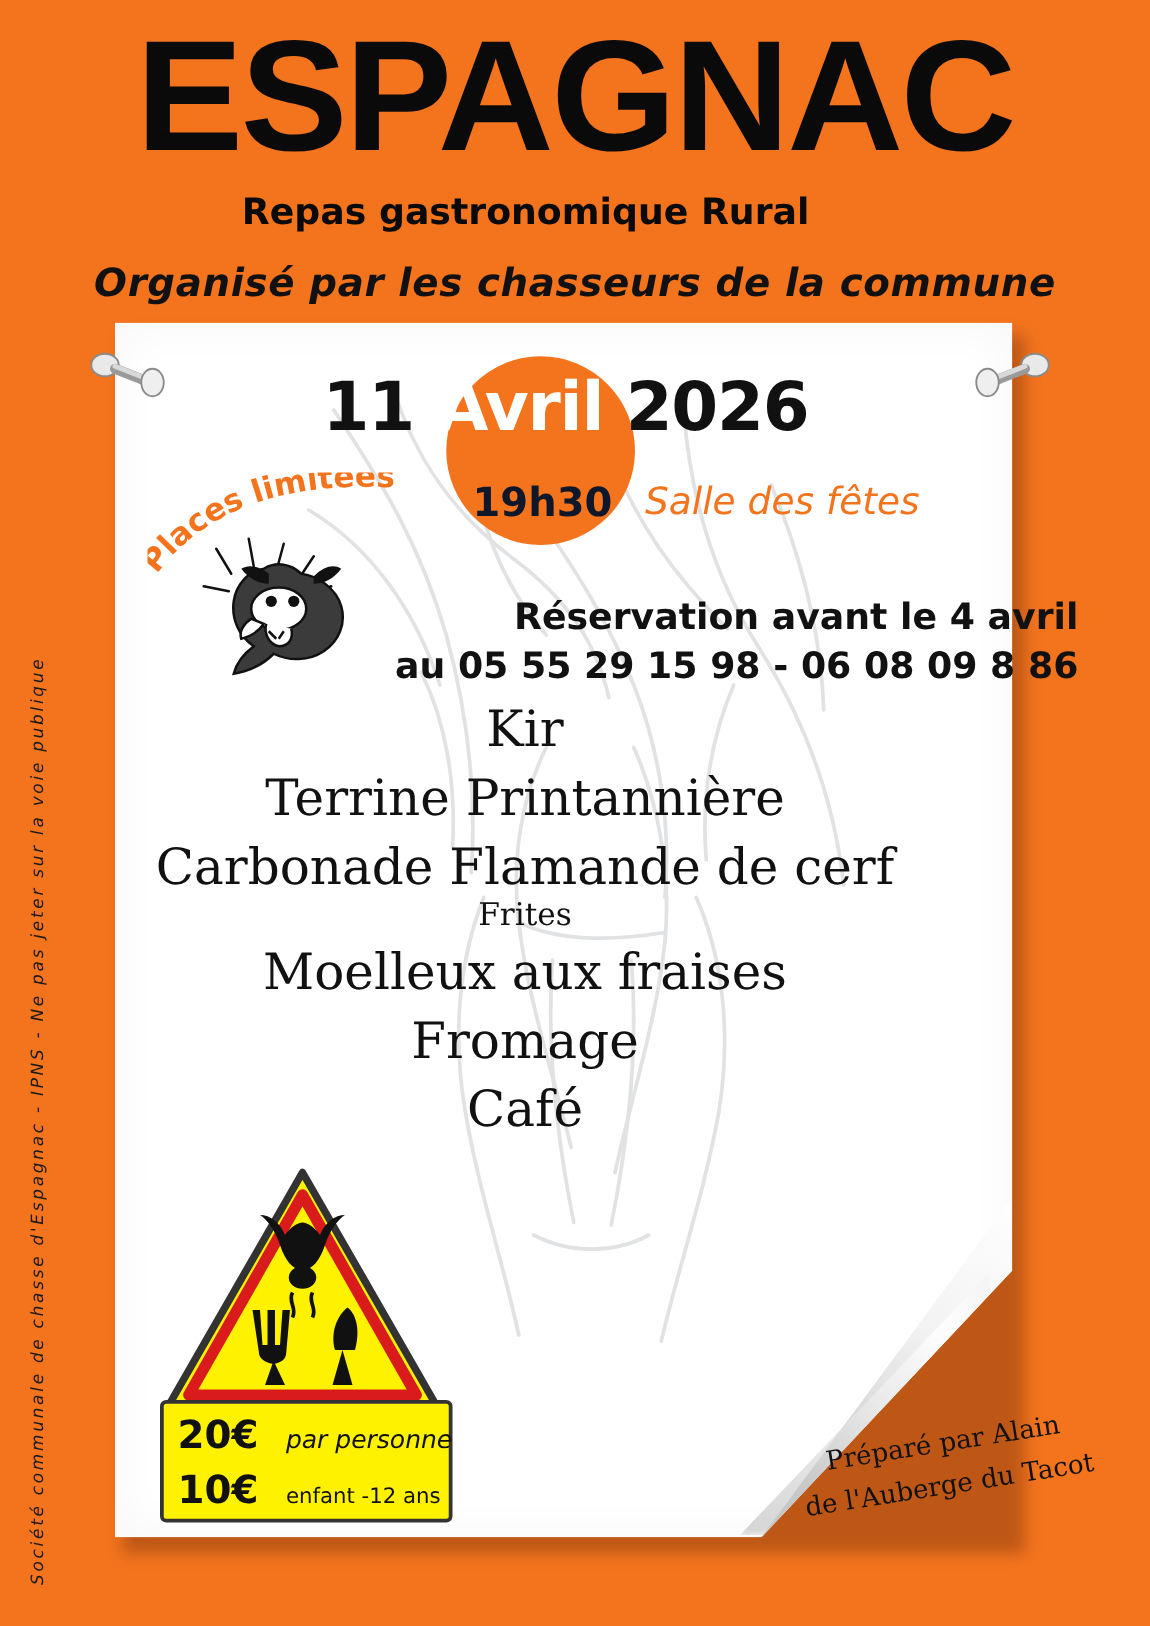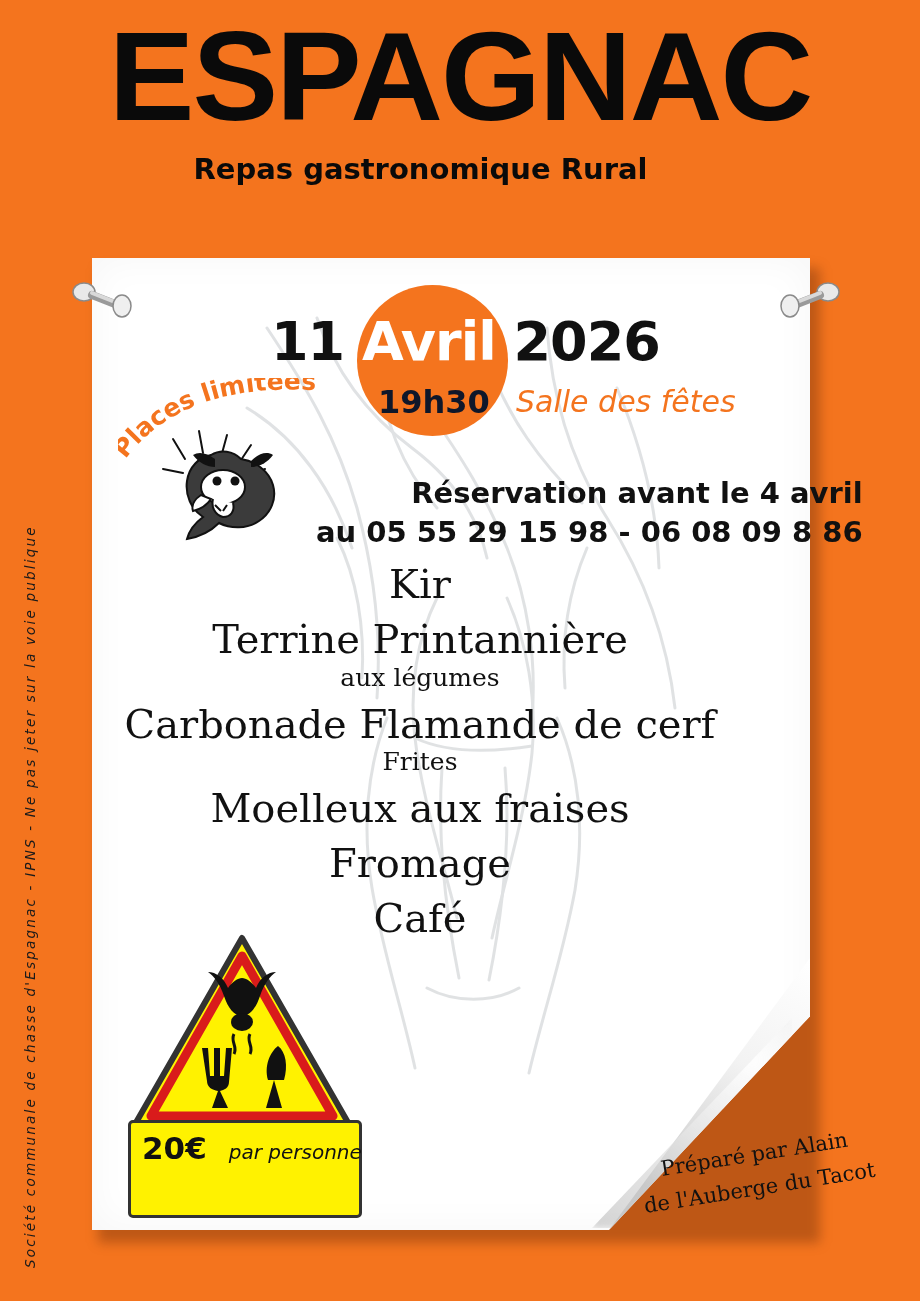--- a/index.html
+++ b/index.html
@@ -155,29 +155,28 @@
     left: 357px;
     top: 285px;
     width: 151px;
     height: 151px;
     border-radius: 50%;
     background: #F4741E;
   }
   .date-line {
     position: absolute;
     left: 258px;
-    top: 310px;
+    top: 294px;
     width: 470px;
     font-family: "DejaVu Sans", sans-serif;
     font-weight: bold;
     font-size: 54px;
     color: #111;
     white-space: nowrap;
     letter-spacing: -1px;
-    margin-left: 13px;
   }
   .date-line .day { color: #111; }
   .date-line .month { color: #ffffff; }
   .date-line .year { color: #111; }
 
   .time {
     position: absolute;
     left: 378px;
     top: 383px;
     font-family: "DejaVu Sans", sans-serif;
@@ -302,20 +301,21 @@
     line-height: 1.6;
   }
 </style>
 </head>
 <body>
 
 <div class="poster">
 
   <div class="title-main">ESPAGNAC</div>
   <div class="title-sub">Repas gastronomique Rural</div>
+  <div class="title-sub2">Organisé par les chasseurs de la commune</div>
 
   <div class="side-text">Société communale de chasse d'Espagnac - IPNS - Ne pas jeter sur la voie publique</div>
 
   <div class="sheet-wrap">
     <div class="sheet-shadow"></div>
     <div class="sheet">
 
       <svg class="watermark" viewBox="0 0 540 830">
         <g fill="none" stroke="#9aa0a6" stroke-width="3" stroke-linecap="round">
           <path d="M80 30 C120 90 150 140 170 210 C185 265 195 330 190 400"></path>
@@ -397,21 +397,20 @@
     <circle cx="62" cy="56" r="4.5" fill="#111"></circle>
     <circle cx="80" cy="56" r="4.5" fill="#111"></circle>
     <path d="M46 70 C40 74 36 80 38 86 C46 84 52 80 56 74 Z" fill="#ffffff" stroke="#111" stroke-width="2"></path>
     <path d="M58 74 C56 82 60 90 68 92 C76 92 80 86 78 78" fill="#ffffff" stroke="#111" stroke-width="2"></path>
     <path d="M60 80 L66 86 M72 80 L68 86" stroke="#111" stroke-width="2"></path>
   </svg>
 
   <div class="menu">
     <div class="item big">Kir</div>
     <div class="item big">Terrine Printannière</div>
-    <div class="item small">aux légumes</div>
     <div class="item big">Carbonade Flamande de cerf</div>
     <div class="item small">Frites</div>
     <div class="item big">Moelleux aux fraises</div>
     <div class="item big">Fromage</div>
     <div class="item big">Café</div>
   </div>
 
   <div class="sign">
     <svg viewBox="0 0 228 210" style="position:absolute;left:0;top:0;width:228px;height:210px;">
       <path d="M114 8 L222 196 L6 196 Z" fill="#FFF200" stroke="#333" stroke-width="6" stroke-linejoin="round"></path>
@@ -429,20 +428,23 @@
         <path d="M74 118 L80 118 L82 146 L86 146 L86 118 L92 118 L92 146 L96 146 L98 118 L104 118
                  L101 152 C101 158 96 160 92 161 L100 178 L84 178 L90 161 C84 160 79 157 79 151 Z"></path>
         <path d="M150 116 C158 122 160 136 156 150 L146 150 L154 178 L138 178 L146 150 L140 150
                  C136 136 142 122 150 116 Z"></path>
       </g>
     </svg>
     <div class="sign-box"></div>
     <div class="price-row r1">
       <span class="price-amount">20€</span><span class="price-note">par personne</span>
     </div>
+    <div class="price-row r2">
+      <span class="price-amount">10€</span><span class="price-note small">enfant -12 ans</span>
+    </div>
   </div>
 
   <div class="prepared">
     <div>Préparé par Alain</div>
     <div>de l'Auberge du Tacot</div>
   </div>
 
 </div>
 
 </body></html>

